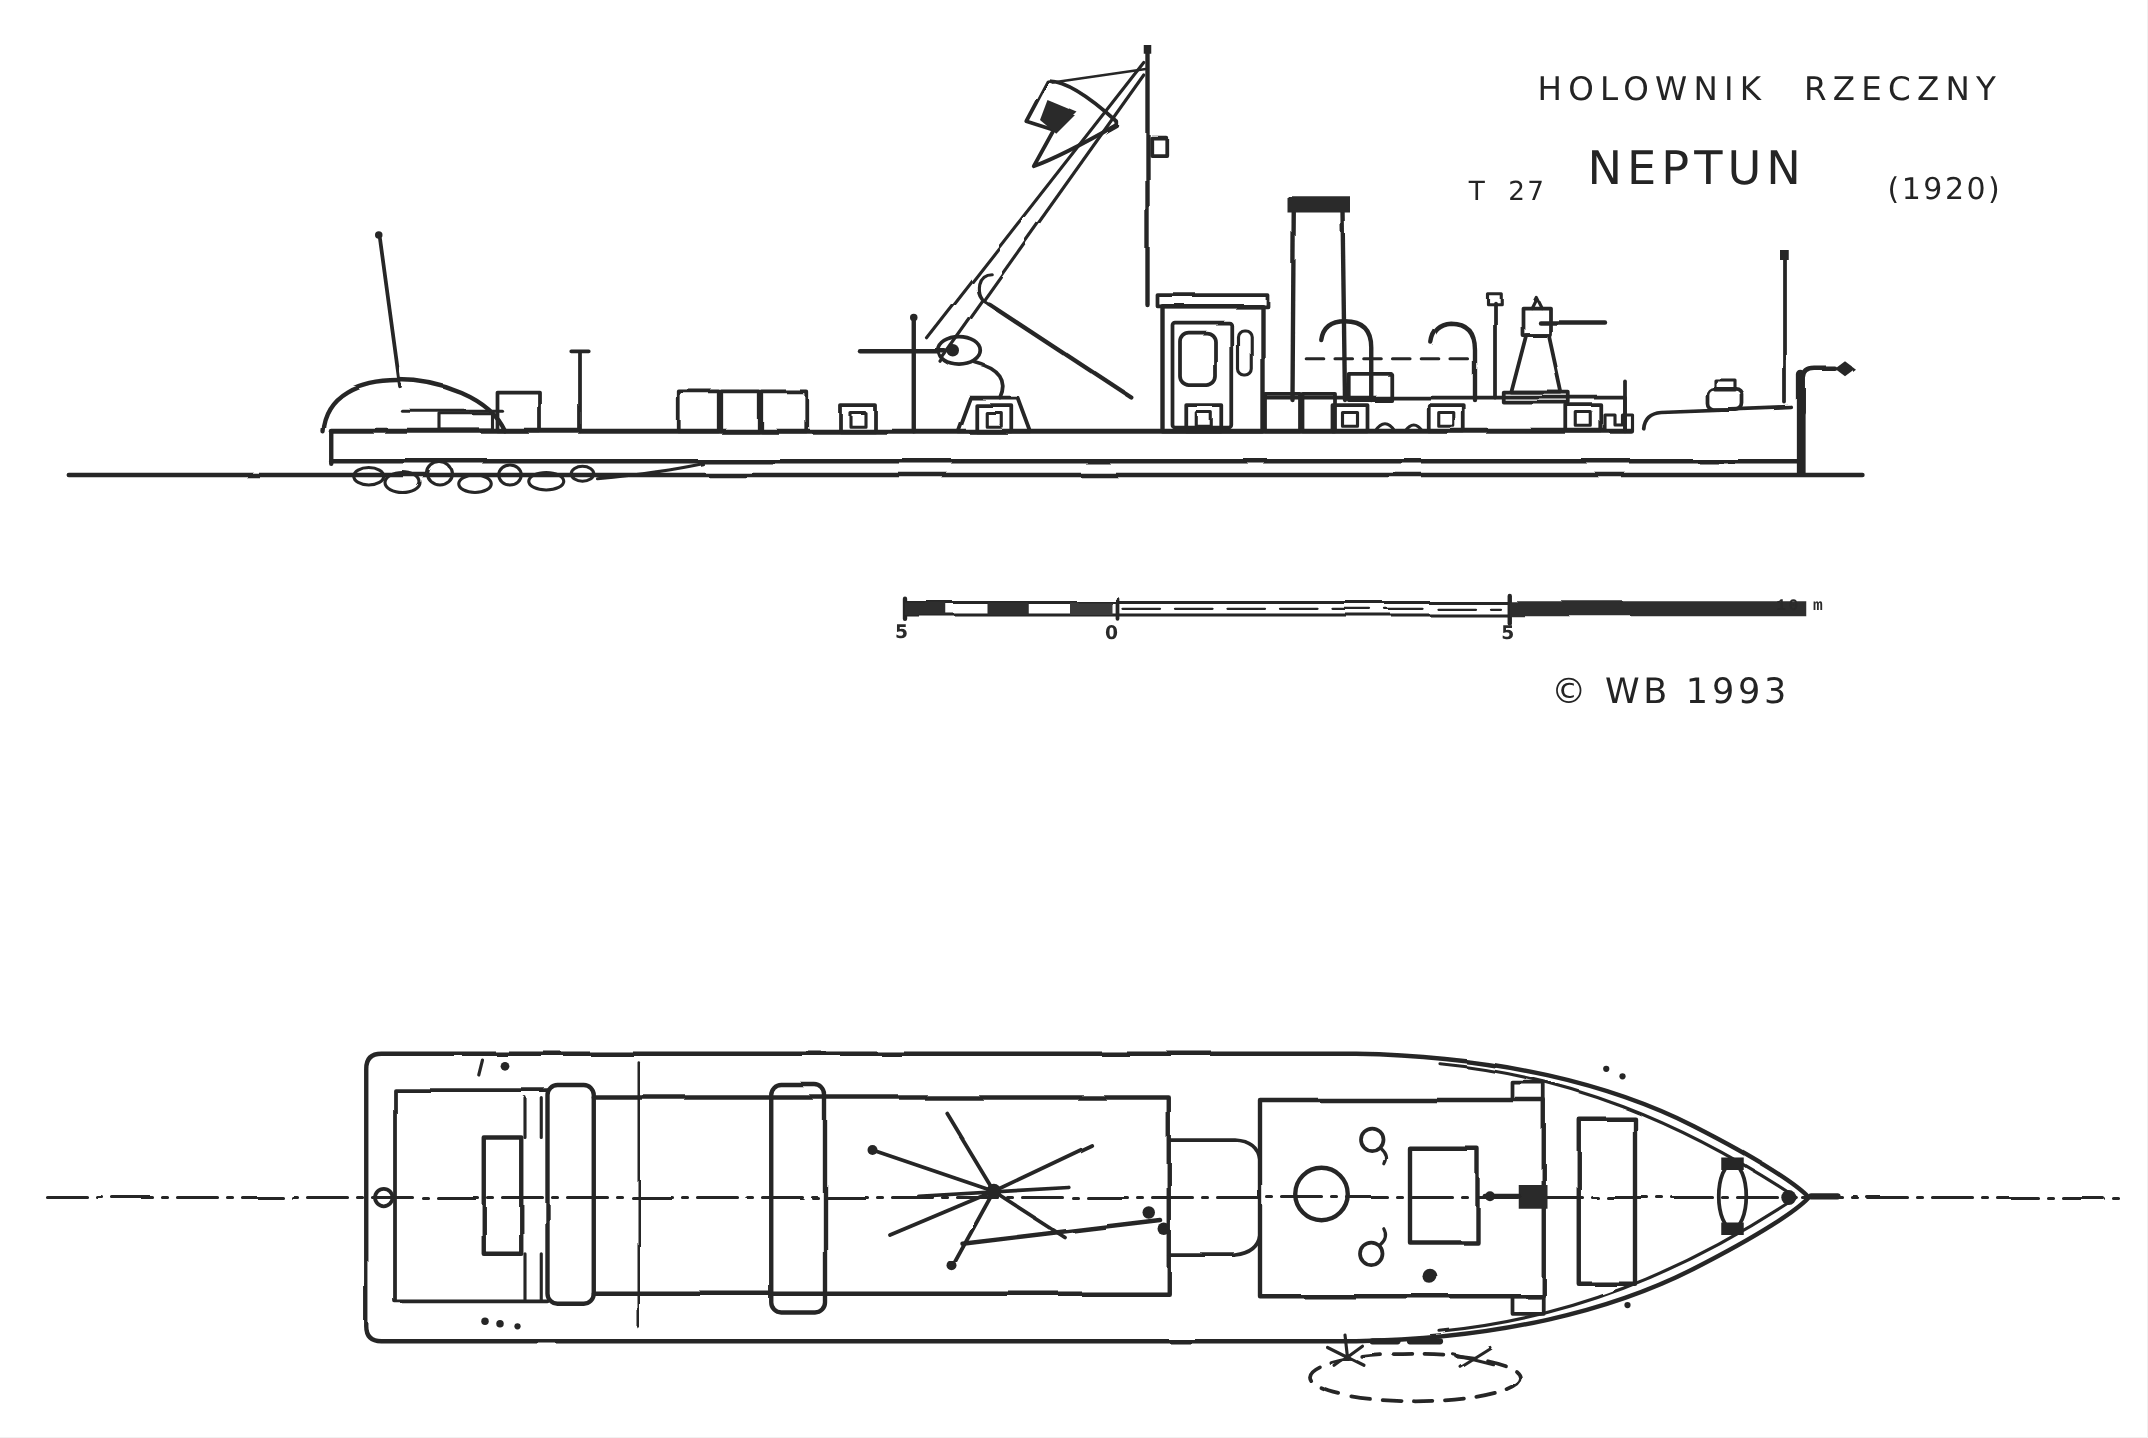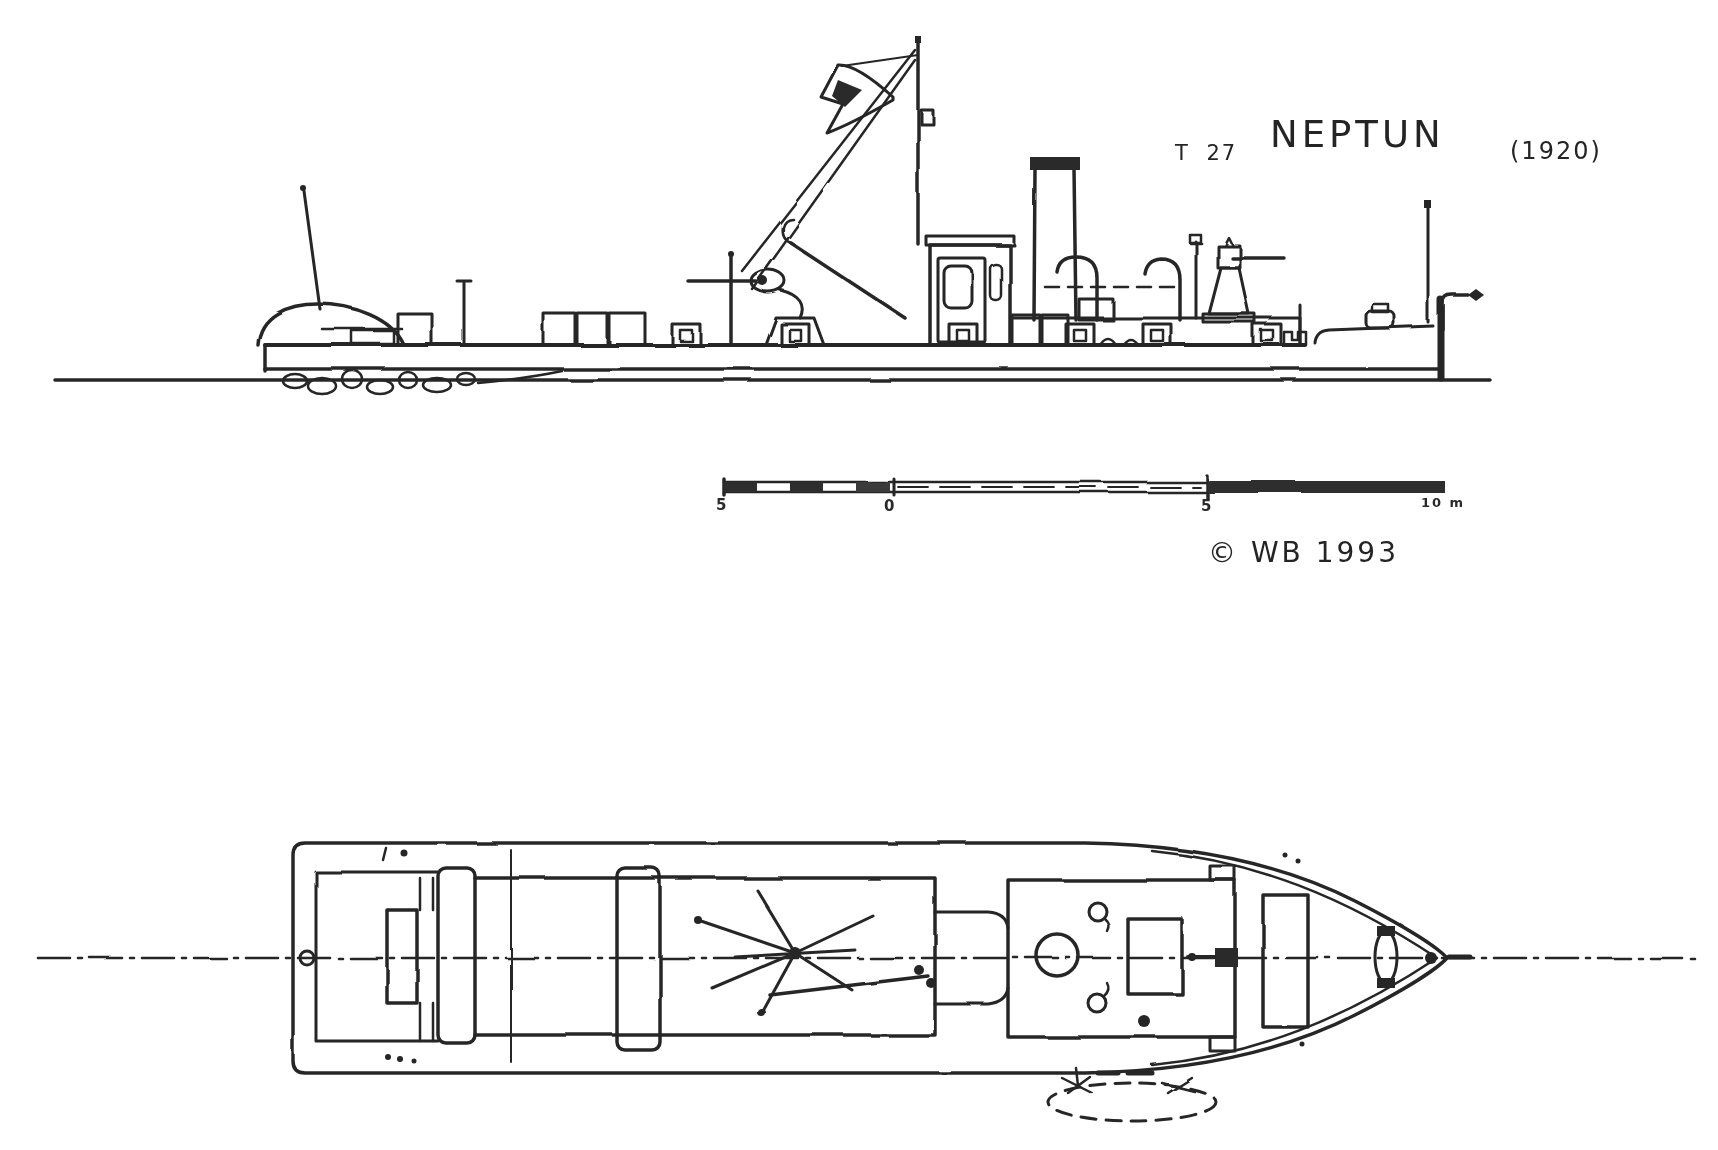--- a/index.html
+++ b/index.html
@@ -14,22 +14,22 @@
   .canvas svg{position:absolute;left:0;top:0;}
   .txt{position:absolute;white-space:nowrap;color:#242424;}
   .title-line1{left:1230px;top:57px;font-size:26px;letter-spacing:5px;word-spacing:16px;font-weight:500;}
   .title-desig{left:1175px;top:141px;font-size:21px;letter-spacing:2px;word-spacing:8px;font-weight:500;}
   .title-name{left:1270px;top:113px;font-size:37px;letter-spacing:4px;font-weight:500;}
   .title-year{left:1510px;top:137px;font-size:24px;letter-spacing:2px;font-weight:400;}
   .scale-num{font-size:15px;font-weight:600;color:#2a2a2a;}
   .s1{left:716px;top:496px;}
   .s2{left:884px;top:497px;}
   .s3{left:1201px;top:497px;}
-  .s4{left:1421px;top:495px;font-size:13px;letter-spacing:2px;}
-  .copyright{left:1208px;top:536px;font-size:28px;letter-spacing:3px;font-weight:500;}
+  .s4{left:1421px;top:477px;font-size:13px;letter-spacing:2px;font-family:Liberation Mono, monospace;}
+  .copyright{left:1241px;top:536px;font-size:28px;letter-spacing:3px;font-weight:500;}
 </style>
 </head>
 <body>
 
 <div class="canvas">
 
   <svg width="1718" height="1150" viewBox="0 0 1718 1150">
     <defs>
       <filter id="rough" x="-2%" y="-2%" width="104%" height="104%">
         <feTurbulence type="fractalNoise" baseFrequency="0.013" numOctaves="2" seed="7" result="n"></feTurbulence>
@@ -292,20 +292,21 @@
         <g>
           <ellipse cx="1132" cy="1102" rx="84" ry="19" stroke-width="3" stroke-dasharray="15 10"></ellipse>
           <path d="M1062 1078 L1092 1093 M1068 1093 L1090 1077 M1076 1068 L1078 1086" stroke-width="2.5"></path>
           <path d="M1162 1083 L1194 1091 M1168 1093 L1192 1078" stroke-width="2.5"></path>
           <path d="M1098 1073 H1118 M1128 1073 H1152" stroke-width="5"></path>
         </g>
       </g>
     </g>
   </svg>
 
+  <div class="txt title-line1">HOLOWNIK RZECZNY</div>
   <div class="txt title-desig">T 27</div>
   <div class="txt title-name">NEPTUN</div>
   <div class="txt title-year">(1920)</div>
 
   <div class="txt scale-num s1">5</div>
   <div class="txt scale-num s2">0</div>
   <div class="txt scale-num s3">5</div>
   <div class="txt scale-num s4">10 m</div>
 
   <div class="txt copyright">© WB 1993</div>

